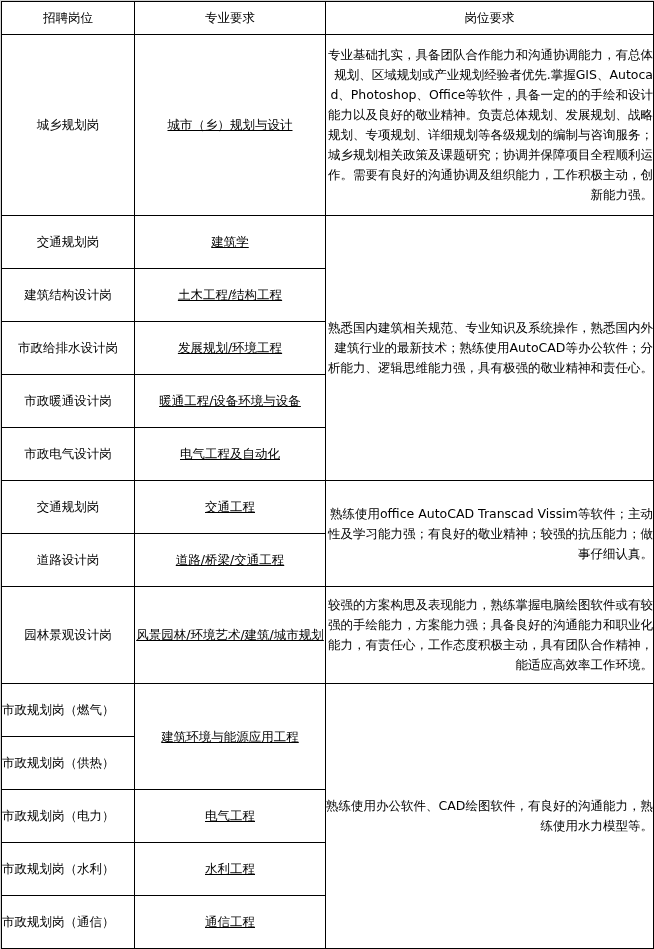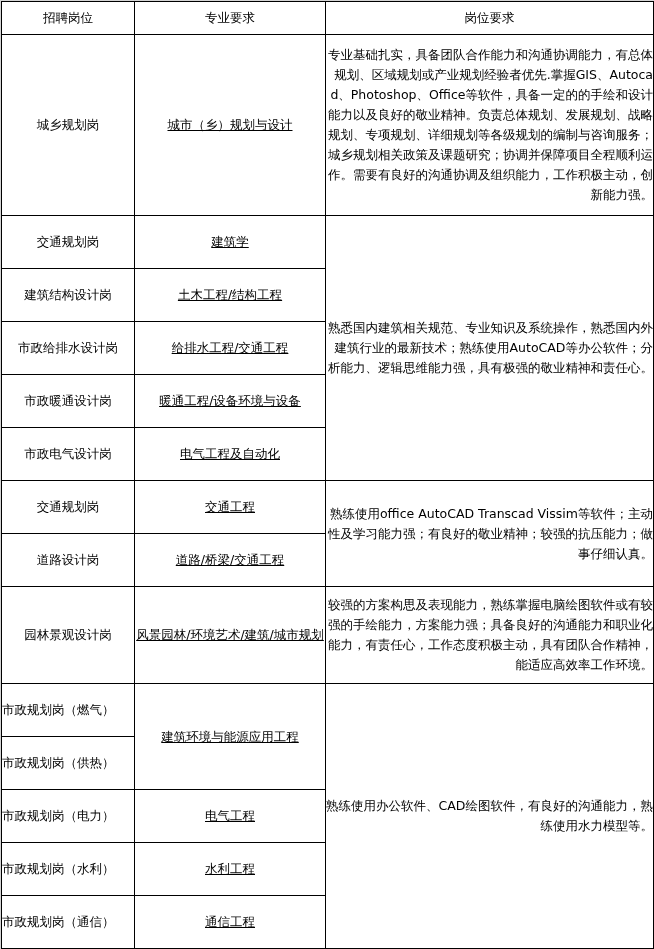--- a/index.html
+++ b/index.html
@@ -46,21 +46,21 @@
       <td class="pos">交通规划岗</td>
       <td class="major">建筑学</td>
       <td class="req" rowspan="5">熟悉国内建筑相关规范、专业知识及系统操作，熟悉国内外建筑行业的最新技术；熟练使用AutoCAD等办公软件；分析能力、逻辑思维能力强，具有极强的敬业精神和责任心。</td>
     </tr>
     <tr style="height:53px">
       <td class="pos">建筑结构设计岗</td>
       <td class="major">土木工程/结构工程</td>
     </tr>
     <tr style="height:53px">
       <td class="pos">市政给排水设计岗</td>
-      <td class="major">给排水工程/交通工程</td>
+      <td class="major">发展规划/环境工程</td>
     </tr>
     <tr style="height:53px">
       <td class="pos">市政暖通设计岗</td>
       <td class="major">暖通工程/设备环境与设备</td>
     </tr>
     <tr style="height:53px">
       <td class="pos">市政电气设计岗</td>
       <td class="major">电气工程及自动化</td>
     </tr>
     <tr style="height:53px">

